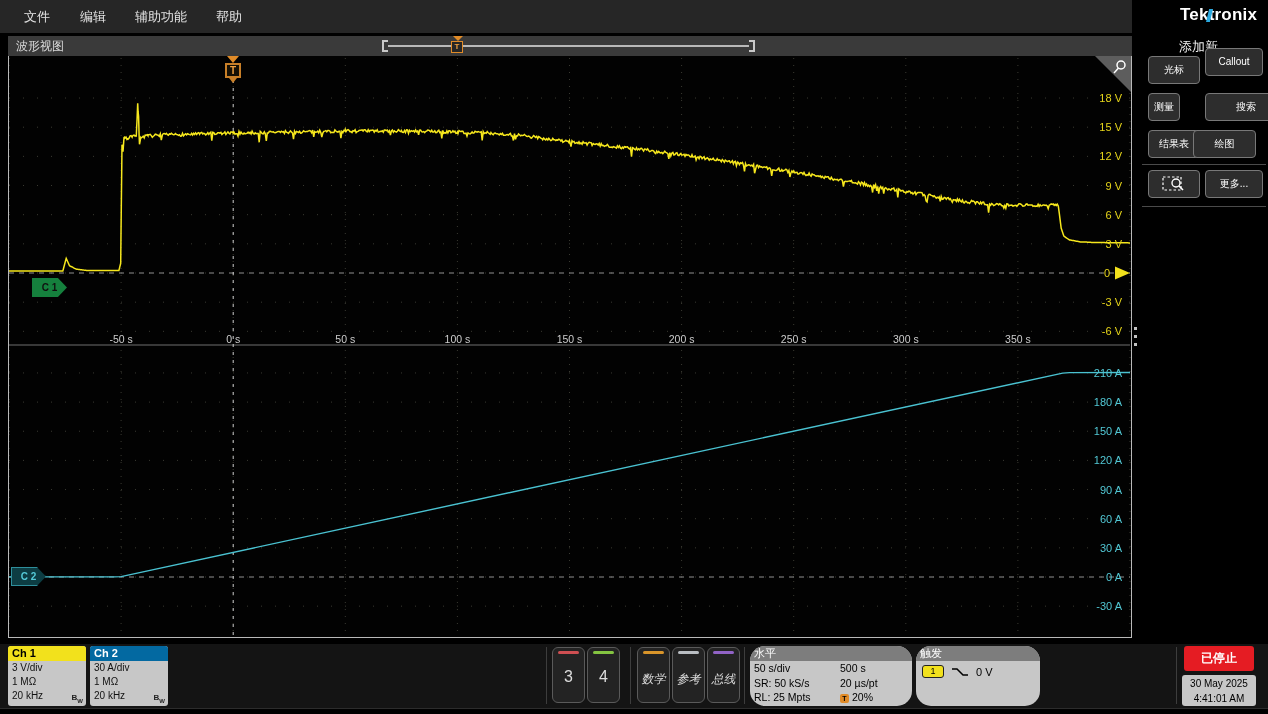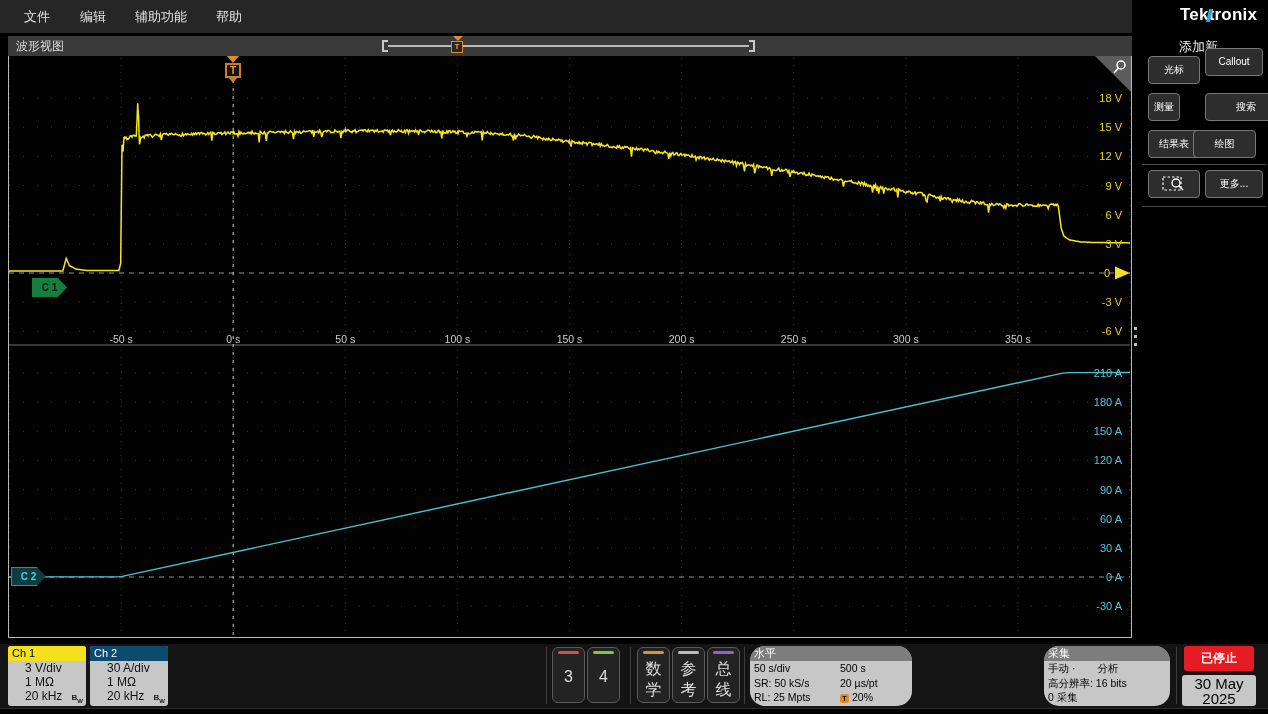--- a/index.html
+++ b/index.html
@@ -58,32 +58,32 @@
   #sidebar-title { position:absolute; left:0; top:2px; width:128px; text-align:center; color:#f0f0f0; font-size:13px; }
   .sb-btn { position:absolute; height:28px; background:#2d2d2d; border:1px solid #787878; border-radius:4px;
     color:#fff; font-size:10px; text-align:center; line-height:26px; cursor:pointer; }
   .sb-sep { position:absolute; left:2px; width:124px; border-top:1px solid #4a4a4a; }
 
   
   #bottombar { position:absolute; left:0; top:644px; width:1268px; height:64px; background:#141414; }
   #bottom-strip { position:absolute; left:0; top:708px; width:1268px; height:6px; background:#000; border-top:1px solid #2c2c2c; }
 
   .badge { position:absolute; top:2px; width:78px; height:60px; background:#c7c7c7; border-radius:3px; overflow:hidden; cursor:pointer; }
-  .badge-head { height:15px; font-size:11px; font-weight:normal; padding-left:4px; line-height:15px; }
+  .badge-head { height:15px; font-size:11px; font-weight:bold; padding-left:4px; line-height:15px; }
   #badge-ch1 { left:8px; } #badge-ch1 .badge-head { background:#f2e11c; color:#000; }
-  #badge-ch2 { left:90px; } #badge-ch2 .badge-head { background:#0c4a6e; color:#fff; }
-  .badge-line { font-size:12px; color:#111; padding-left:17px; line-height:14px; }
+  #badge-ch2 { left:90px; } #badge-ch2 .badge-head { background:#0369a1; color:#fff; }
+  .badge-line { font-size:10px; color:#111; padding-left:4px; line-height:14px; }
   .bw-icon { position:absolute; right:3px; bottom:2px; font-size:8px; font-weight:bold; color:#222; }
   .bw-icon sub { font-size:6px; }
 
   .chbtn { position:absolute; top:3px; width:33px; height:56px; background:#232323; border:1px solid #5a5a5a;
     border-radius:6px; cursor:pointer; }
   .chbtn .stripe { position:absolute; left:5px; right:5px; top:3px; height:3px; border-radius:2px; }
   .chbtn .lbl { position:absolute; left:0; right:0; top:20px; text-align:center; color:#ddd; font-size:16px; }
-  .chbtn .lbl.cn { font-size:16px; top:11px; }
+  .chbtn .lbl.cn { font-size:12px; top:23px;font-style:italic; }
 
   .vdiv { position:absolute; top:3px; width:1px; height:57px; background:#3d3d3d; }
 
   .panel { position:absolute; top:2px; height:60px; background:#c7c7c7; border-radius:15px; overflow:hidden; cursor:pointer; }
   .panel-head { height:15px; background:#7d7d7d; color:#fff; font-size:11px; padding-left:4px; line-height:15px; }
   .prow { display:flex; font-size:10.5px; color:#000; padding:0 4px; line-height:14.5px; }
   .prow .c1 { width:86px; } .prow .c2 { flex:1; }
   #panel-horizontal { left:750px; width:162px; }
   #panel-trigger { left:916px; width:124px; }
   #panel-acq { left:1044px; width:126px; }
@@ -91,21 +91,21 @@
   #trig-src { width:22px; height:13px; background:#f2e11c; border:1px solid #222; border-radius:3px;
     font-size:9px; color:#000; text-align:center; line-height:11px; }
   #trig-level { font-size:11px; color:#000; }
   .tpos-icon { display:inline-block; width:9px; height:9px; background:#e08b28; border-radius:2px;
     color:#000; font-size:7px; font-weight:bold; text-align:center; line-height:9px; margin-right:3px; }
   #acq-row1 { display:flex; gap:22px; }
 
   #stop-btn { position:absolute; left:1184px; top:2px; width:70px; height:25px; background:#e51c23; border-radius:3px;
     color:#fff; font-size:12px; font-weight:bold; text-align:center; line-height:25px; cursor:pointer; }
   #datetime { position:absolute; left:1182px; top:31px; width:74px; height:31px; background:#c7c7c7; border-radius:3px;
-    font-size:15px; color:#000; text-align:center; line-height:15px; padding-top:1px; }
+    font-size:10px; color:#000; text-align:center; line-height:15px; padding-top:1px; }
 </style>
 </head>
 <body>
 
 <div id="menubar">
   <span class="menu-item" style="left:24px">文件</span>
   <span class="menu-item" style="left:80px">编辑</span>
   <span class="menu-item" style="left:135px">辅助功能</span>
   <span class="menu-item" style="left:216px">帮助</span>
 </div>
@@ -306,34 +306,31 @@
     <div class="prow">
         <span class="c1">SR: 50 kS/s</span>
         <span class="c2">20 µs/pt</span>
       </div>
     <div class="prow">
         <span class="c1">RL: 25 Mpts</span>
         <span class="c2"><span class="tpos-icon">T</span><span>20%</span></span>
       </div>
   </div>
 
-
-  <div id="panel-acq" class="panel">
-    <div class="panel-head">采集</div>
-    <div class="prow" id="acq-row1">
-      <span>手动 ·</span>
-      <span>分析</span>
+  <div id="panel-trigger" class="panel">
+    <div class="panel-head">触发</div>
+    <div id="trig-row">
+      <span id="trig-src">1</span>
+      <svg width="18" height="12" viewBox="0 0 18 12">
+        <path d="M1 3 L6 3 L12 9 L17 9" fill="none" stroke="#000" stroke-width="1.5"></path>
+      </svg>
+      <span id="trig-level">0 V</span>
     </div>
-    <div class="prow">
-        <span>高分辨率: 16 bits</span>
-      </div>
-    <div class="prow">
-        <span>0 采集</span>
-      </div>
-  </div>
+  </div>
+
 
   <div class="vdiv" style="left:1176px"></div>
 
   <div id="stop-btn">已停止</div>
   <div id="datetime">
     <div>30 May 2025</div>
     <div>4:41:01 AM</div>
   </div>
 </div>
 <div id="bottom-strip"></div>

